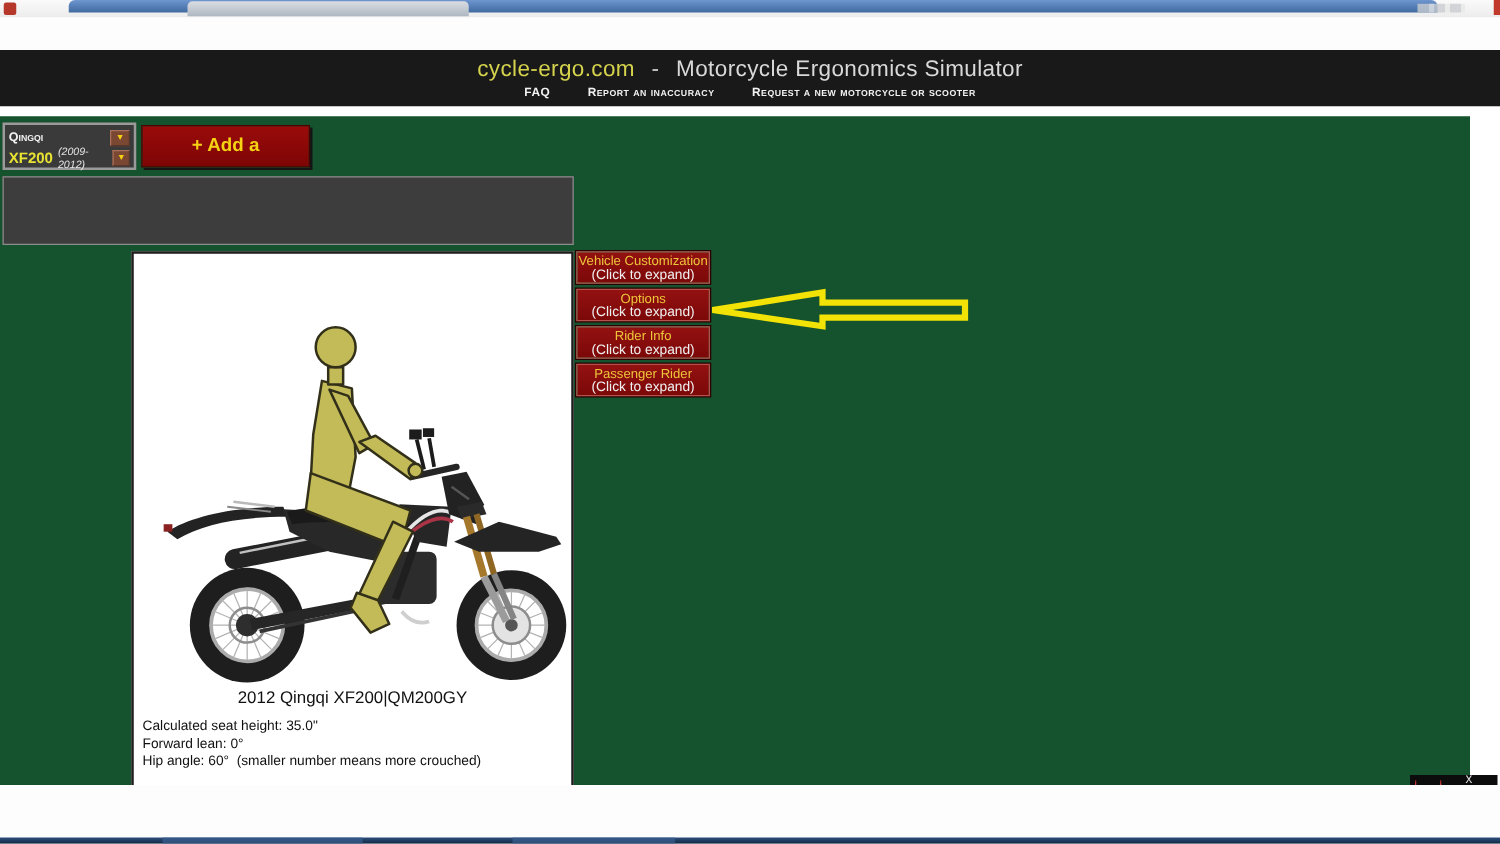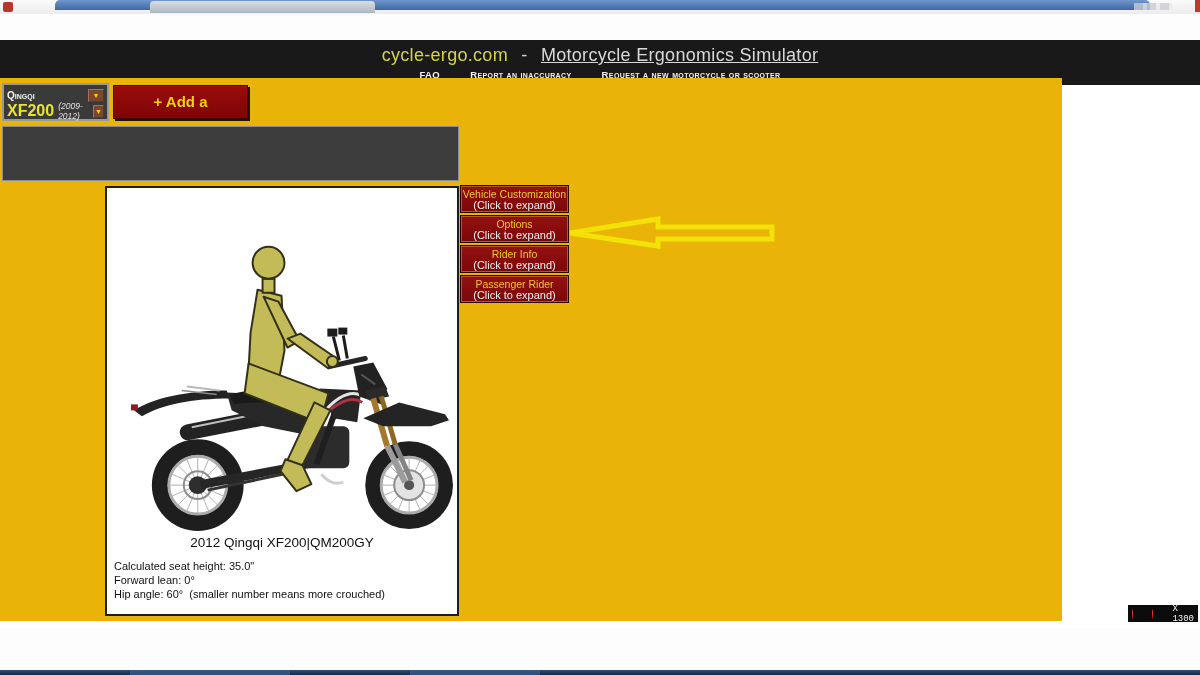--- a/index.html
+++ b/index.html
@@ -21,33 +21,33 @@
   .titlebar .winctl { position:absolute; right:28px; top:3px; width:38px; height:7px;
     background:repeating-linear-gradient(90deg,#c9ccd0 0 9px,#e8e8e8 9px 13px); opacity:.8; }
   .titlebar .closefrag { position:absolute; right:0; top:0; width:5px; height:12px; background:#c0392b; }
   .whitegap { position:absolute; left:0; top:14px; width:1200px; height:26px; background:#fdfdfd; }
 
   
   .siteheader { position:absolute; left:0; top:40px; width:1200px; height:45px; background:#191919; }
   .titleline { text-align:center; padding-top:5px; font-size:18px; letter-spacing:.3px; }
   .sitename { color:#d5d34d; }
   .sep { color:#cfcfcf; margin:0 8px; }
-  .sitetitle { color:#d9d9d9;text-decoration:underline; }
+  .sitetitle { color:#d9d9d9; }
   .subnav { display:flex; justify-content:center; gap:30px; margin-top:3px; }
   .subnav span { color:#f2f2f2; font-weight:bold; font-size:9.5px;
     font-variant:small-caps; letter-spacing:.4px; cursor:pointer; }
 
   
-  .content { position:absolute; left:0; top:78px; width:1062px; height:543px; background:#eab308; }
+  .content { position:absolute; left:0; top:93px; width:1176px; height:543px; background:#14532d; }
 
   .selectorbox { position:absolute; left:2px; top:5px; width:107px; height:38px;
     background:#3a3a3a; border:2px solid #9a9a9a; padding:2px 3px; }
   .selrow { display:flex; align-items:center; gap:4px; height:16px; }
   .makelabel { color:#f3f3f3; font-weight:bold; font-size:10px; font-variant:small-caps; }
-  .modellabel { color:#e8e332; font-weight:bold; font-size:16px; }
+  .modellabel { color:#e8e332; font-weight:bold; font-size:12px; }
   .yearslabel { color:#e2e2e2; font-style:italic; font-size:8.5px; }
   .ddbtn { width:16px; height:13px; margin-left:auto; background:#7a4733;
     border:1px outset #a8705a; color:#f5d312; font-size:7px; line-height:11px;
     text-align:center; cursor:pointer; }
 
   .addbtn { position:absolute; left:113px; top:7px; width:135px; height:34px;
     background:linear-gradient(#9a0b0b,#7e0505); border:1px solid #4d0000;
     box-shadow:2px 2px 0 #151515; color:#f5d312; font-weight:bold; font-size:15px;
     text-align:center; line-height:32px; cursor:pointer; }
 

